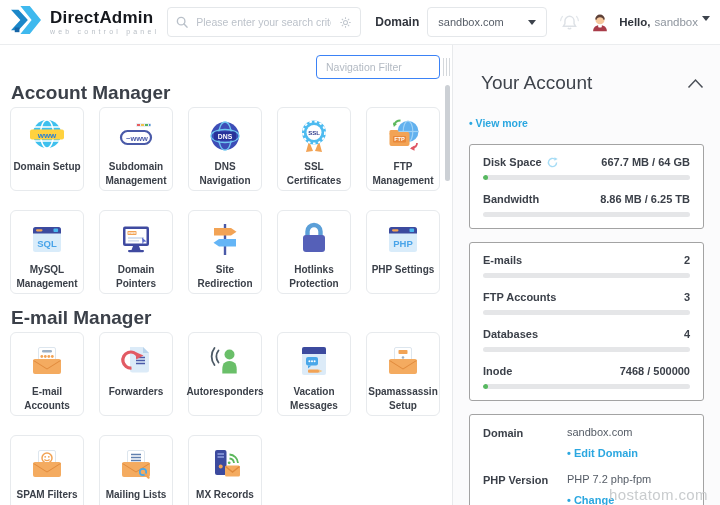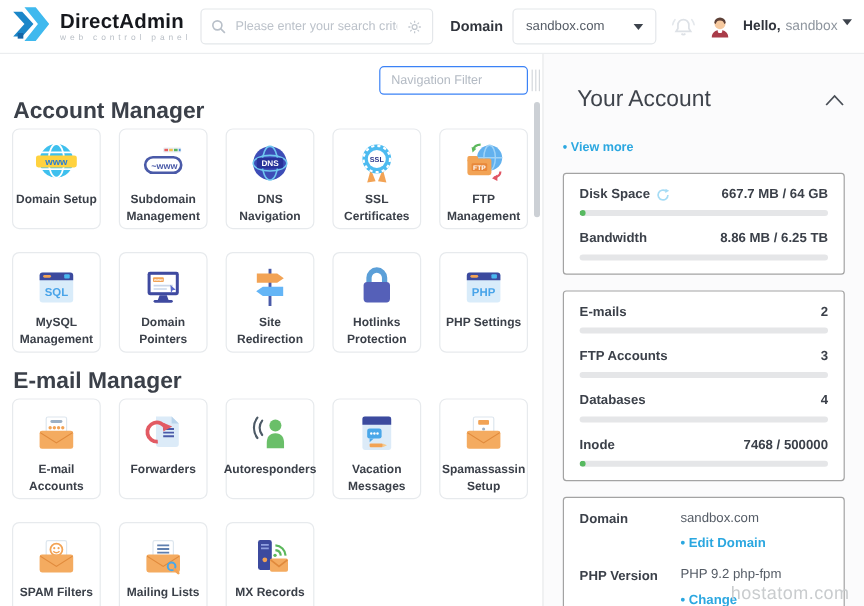--- a/index.html
+++ b/index.html
@@ -480,21 +480,21 @@
             </div>
           </div>
         </div>
       <div class="card" id="info-card" data-interactable="false">
           <div class="info-row" data-interactable="false">
             <div class="info-label" data-interactable="false">Domain</div>
             <div class="info-value-col" data-interactable="false"><div class="info-value" data-interactable="false">sandbox.com</div><a class="bullet-link info-link" data-interactable="true"><span data-interactable="false">Edit Domain</span></a></div>
           </div>
           <div class="info-row" data-interactable="false">
             <div class="info-label" data-interactable="false">PHP Version</div>
-            <div class="info-value-col" data-interactable="false"><div class="info-value" data-interactable="false">PHP 9.2 php-fpm</div><a class="bullet-link info-link" data-interactable="true"><span data-interactable="false">Change</span></a></div>
+            <div class="info-value-col" data-interactable="false"><div class="info-value" data-interactable="false">PHP 7.2 php-fpm</div><a class="bullet-link info-link" data-interactable="true"><span data-interactable="false">Change</span></a></div>
           </div>
         </div>
 
       <div class="watermark" data-interactable="false">hostatom.com</div>
     </aside>
 
   </div>
 </div>
 
 </body></html>

